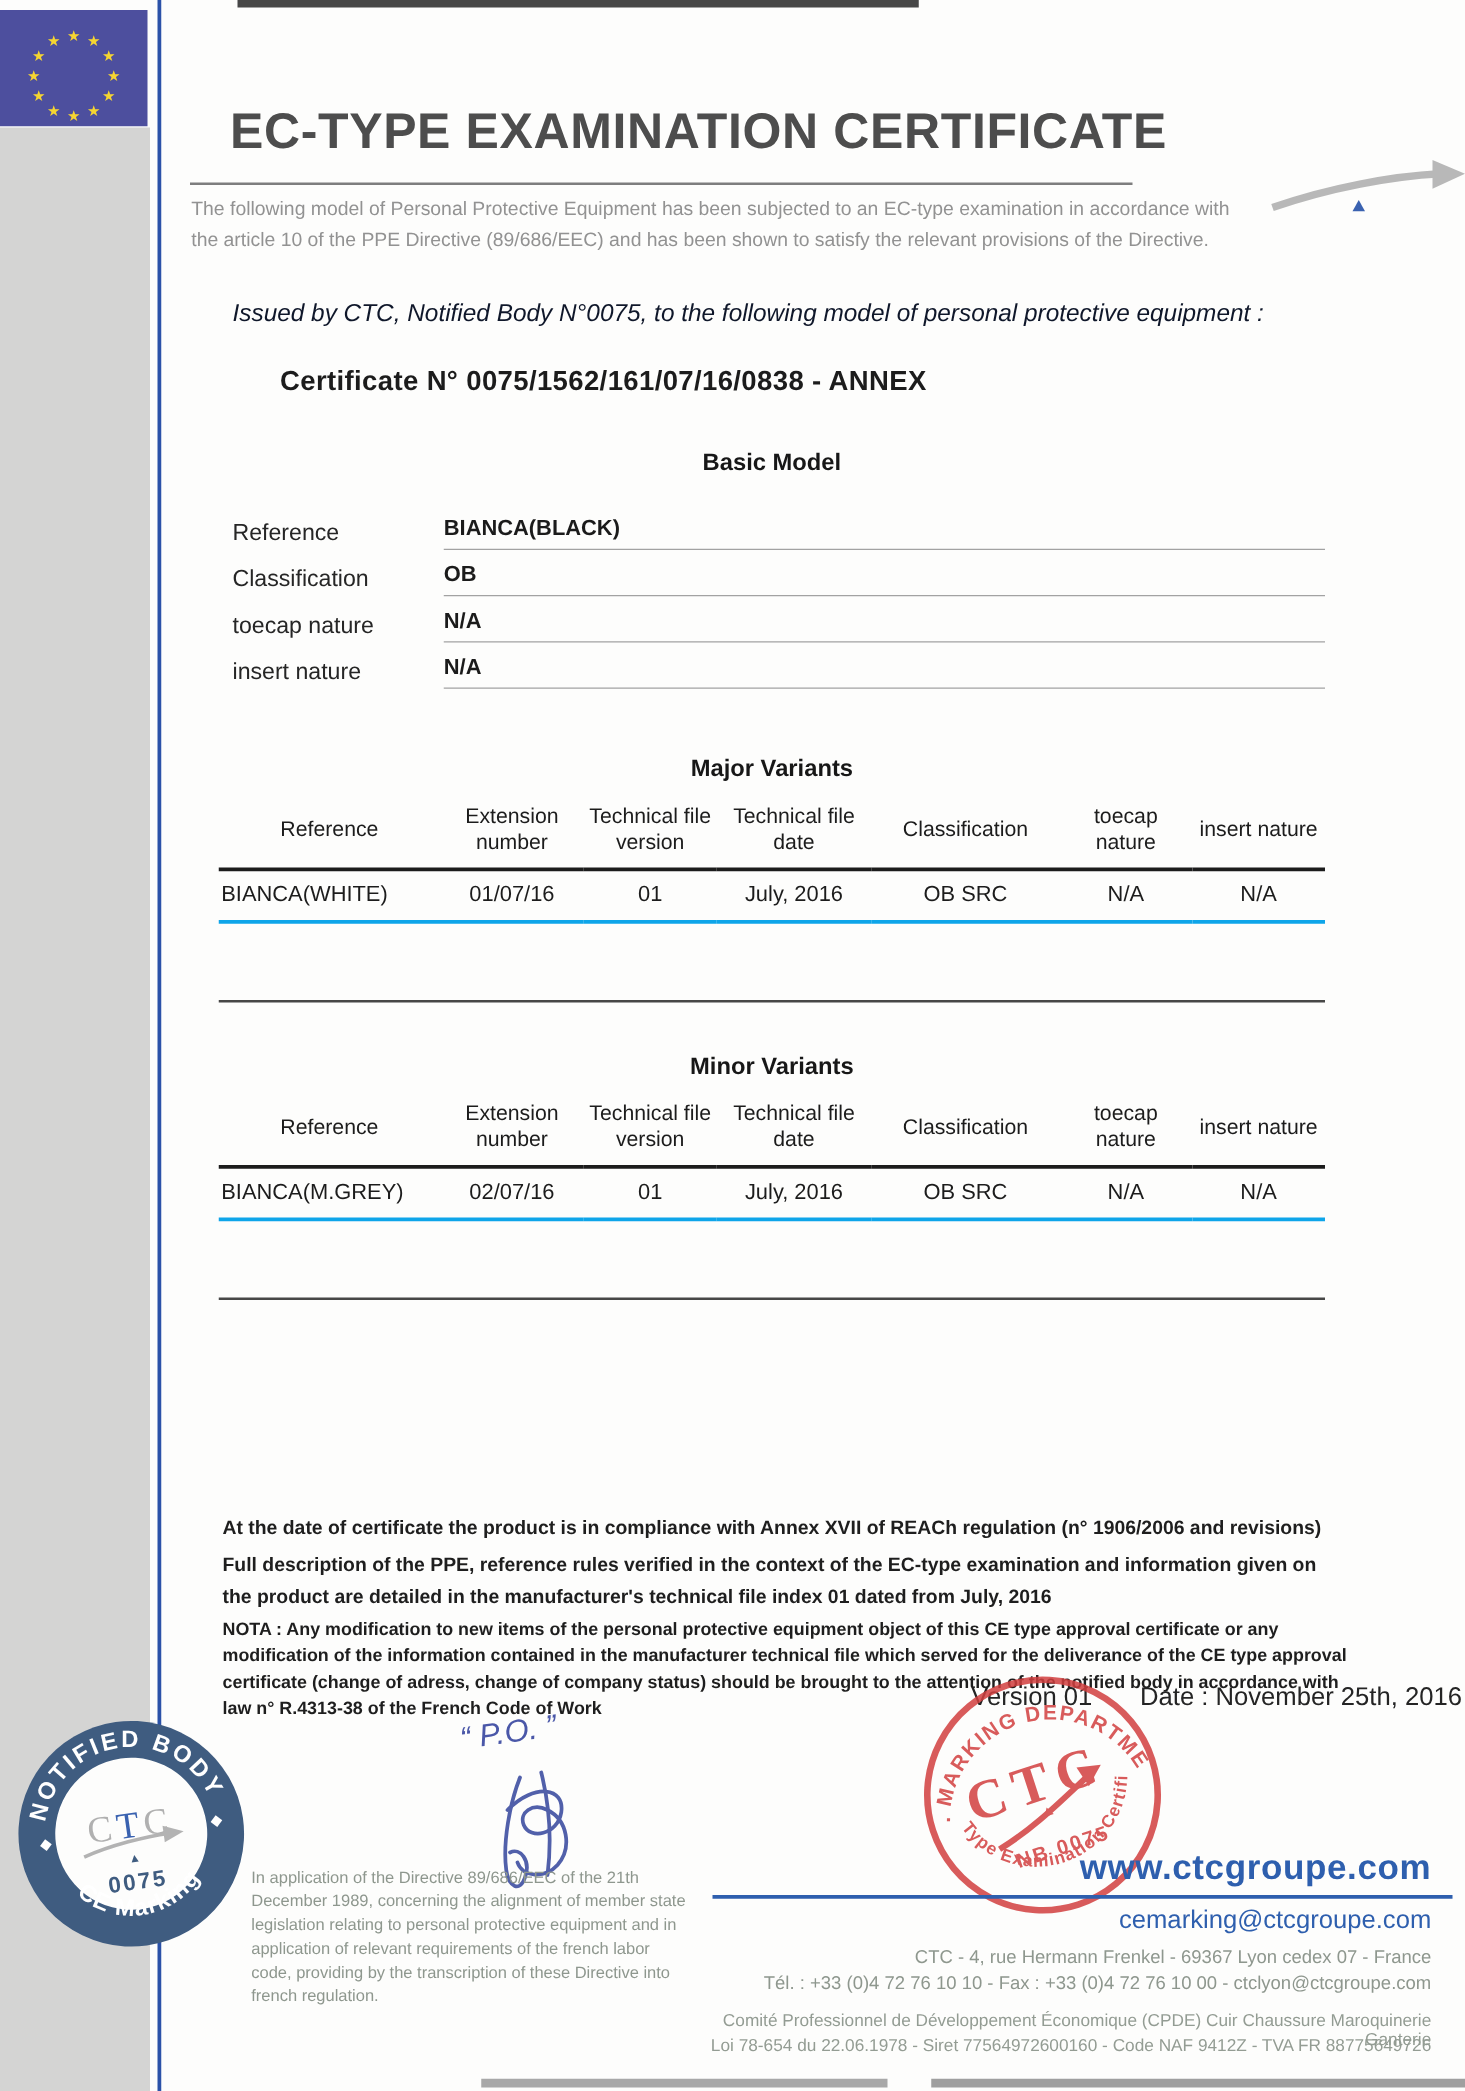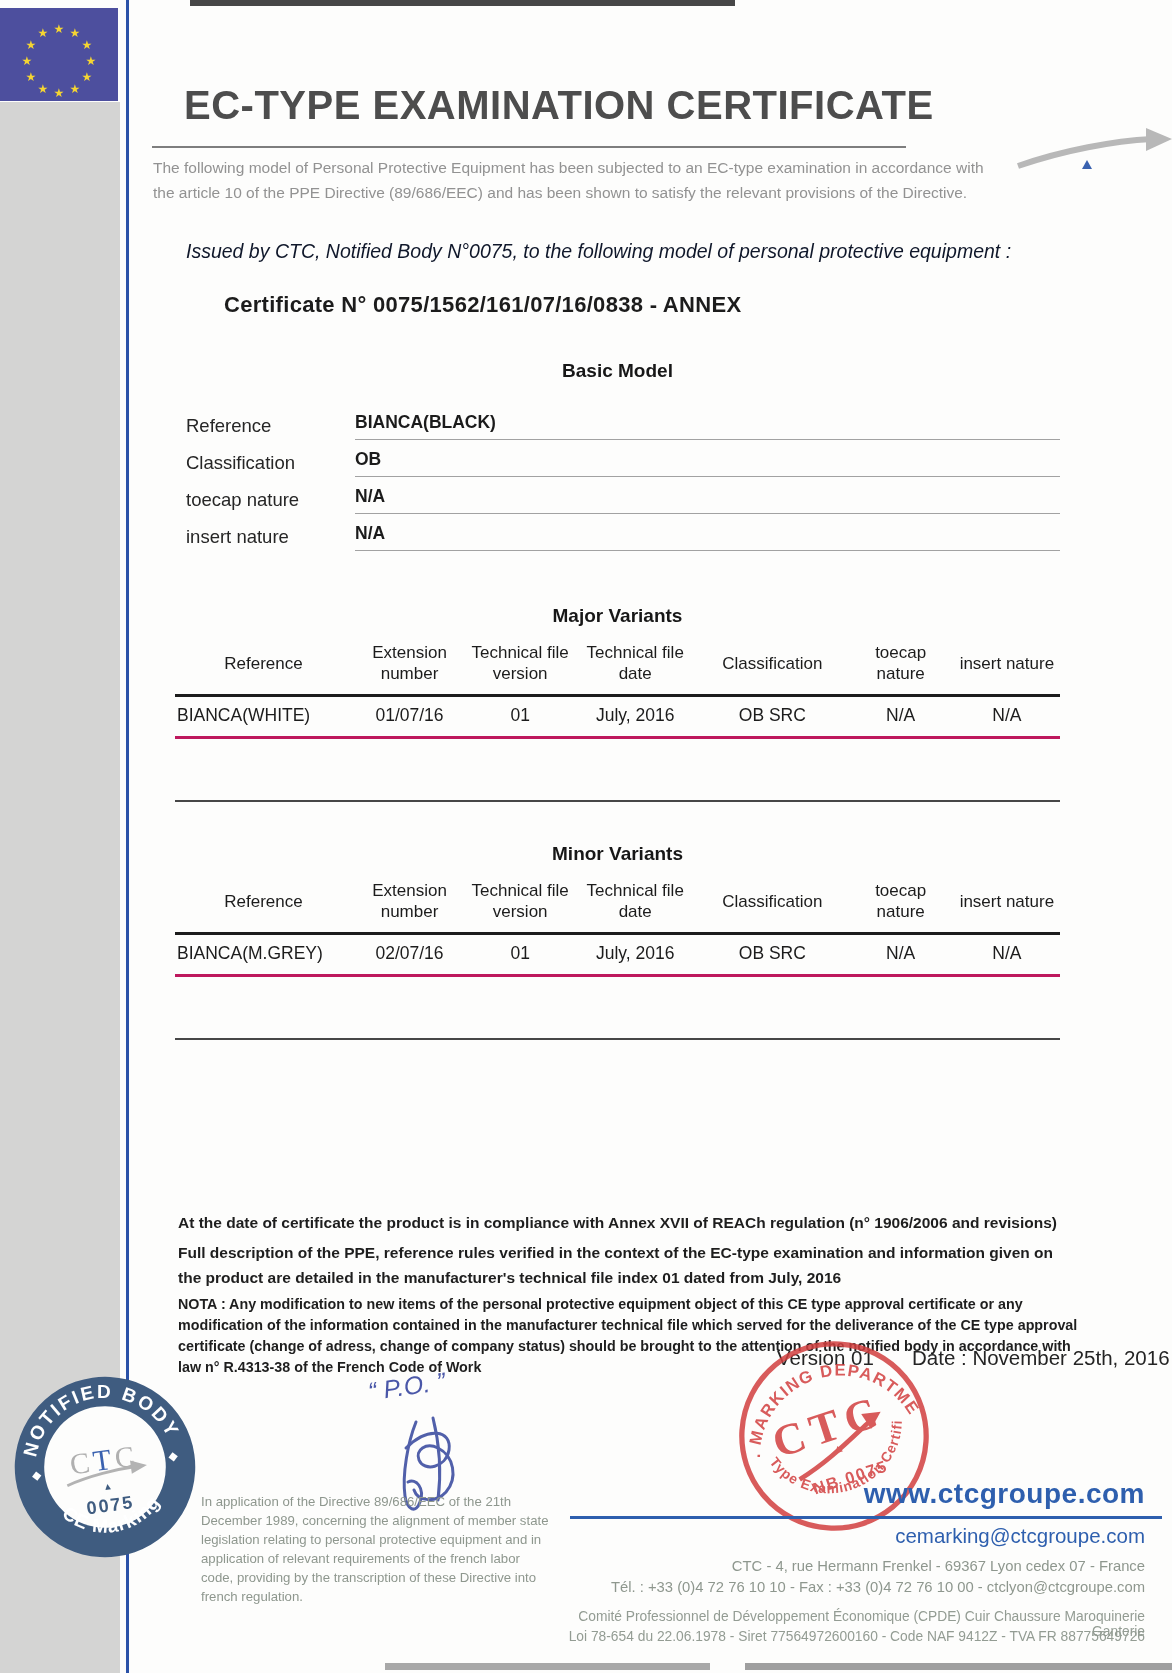--- a/index.html
+++ b/index.html
@@ -22,21 +22,21 @@
   
   .issued{font-size:19.5px;color:#0f172a;font-style:italic;}
   .certno{font-size:22px;font-weight:700;color:#1c1c1c;letter-spacing:.3px;}
   .secheading{font-size:19px;font-weight:700;text-align:center;color:#171717;}
   .field-label{font-size:18.5px;color:#262626;}
   .field-value{font-size:17.5px;font-weight:700;color:#1b1b1b;border-bottom:1.5px solid #a2a2a2;padding-bottom:6px;}
   
   table.variants{width:100%;border-collapse:collapse;color:#1c1c1c;}
   table.variants th{font-weight:400;font-size:17px;line-height:21px;text-align:center;vertical-align:middle;
                     padding:4px 4px 10px;border-bottom:3px solid #1c1c1c;}
-  table.variants td{font-size:17.5px;text-align:center;padding:8px 4px 10px;border-bottom:3px solid #be185d;}
+  table.variants td{font-size:17.5px;text-align:center;padding:8px 4px 10px;border-bottom:3px solid #0ea5e9;}
   table.variants td.ref{text-align:left;padding-left:2px;}
   .thin-rule{background:#474747;height:2px;}
   .para{font-size:15.5px;font-weight:600;line-height:25px;color:#1e1e1e;}
   .nota{font-size:14.3px;font-weight:700;line-height:21px;color:#1e1e1e;}
   .sigblock{font-size:20.5px;font-weight:700;line-height:33px;color:#191919;}
   .verdate{font-size:20.5px;color:#242424;}
   .handwriting{font-size:25px;font-style:italic;color:#4a57a8;transform:rotate(-8deg);}
   .legal-small{font-size:13.2px;line-height:19px;color:#8e978e;}
   
   .f-right{text-align:right;}

